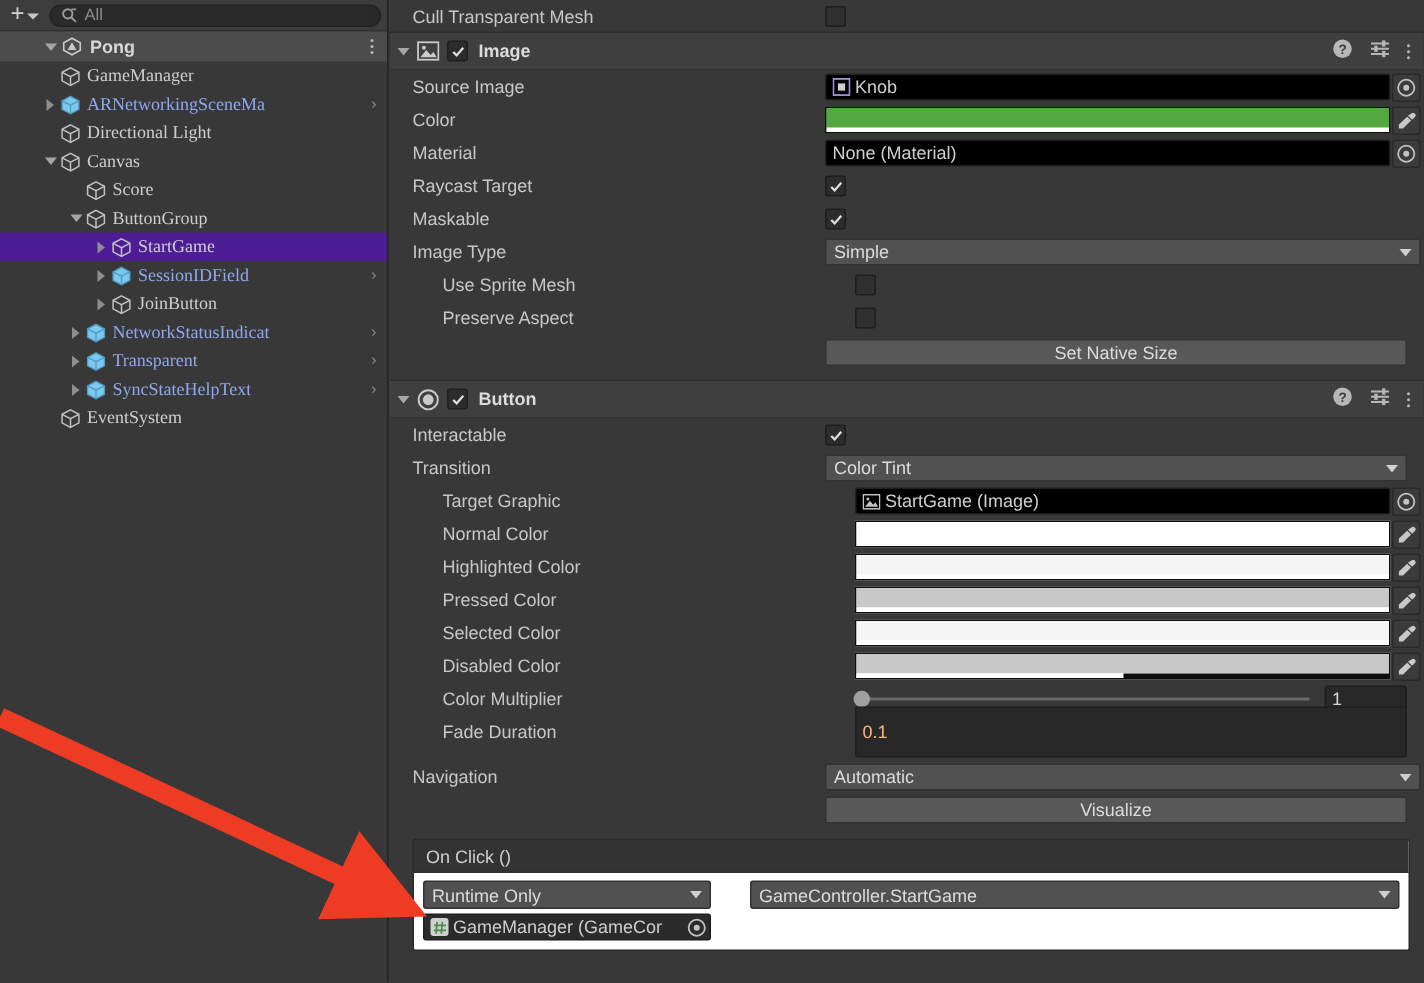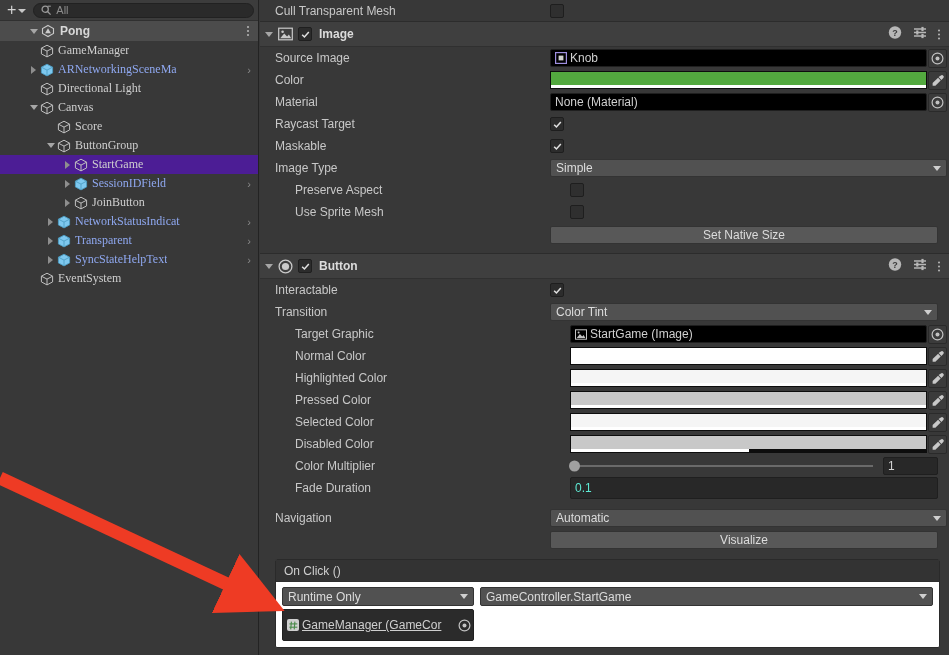--- a/index.html
+++ b/index.html
@@ -125,22 +125,22 @@
     flex:1;height:18px;background:#515151;border:1px solid #333;border-radius:2px;
     display:flex;align-items:center;justify-content:space-between;padding:0 5px;
     box-sizing:border-box;font-size:12px;color:#dcdcdc;
   }
   .dd-arrow{
     width:0;height:0;border-left:4px solid transparent;border-right:4px solid transparent;
     border-top:5px solid #cfcfcf;
   }
 
   .textfield{
-    flex:1;height:22px;background:#282828;border:1px solid #1f1f1f;border-radius:2px;
-    display:flex;align-items:center;padding:0 4px;box-sizing:border-box;font-size:12px;color:#5eead4;
+    flex:1;height:34px;background:#282828;border:1px solid #1f1f1f;border-radius:2px;
+    display:flex;align-items:center;padding:0 4px;box-sizing:border-box;font-size:12px;color:#fdba74;
   }
 
   .btn{
     flex:1;height:18px;background:#585858;border:1px solid #333;border-radius:2px;
     display:flex;align-items:center;justify-content:center;font-size:12px;color:#dcdcdc;
     box-sizing:border-box;
   }
 
   .colorfield{
     flex:1;height:18px;border:1px solid #0d0d0d;box-sizing:border-box;display:flex;flex-direction:column;
@@ -178,26 +178,26 @@
   .event-body{padding:5px 6px 6px 6px;}
   .event-line1{display:flex;align-items:center;gap:6px;}
   .ev-dd{
     width:192px;flex:0 0 192px;height:19px;background:#515151;border:1px solid #333;border-radius:2px;
     display:flex;align-items:center;justify-content:space-between;padding:0 5px;box-sizing:border-box;
     font-size:12px;color:#dcdcdc;
   }
   .ev-fn{
     flex:1;height:19px;background:#515151;border:1px solid #333;border-radius:2px;
     display:flex;align-items:center;justify-content:space-between;padding:0 5px;box-sizing:border-box;
-    font-size:12px;color:#dcdcdc;
+    font-size:12px;color:#dcdcdc;margin-left:20px;
   }
   .event-line2{display:flex;align-items:center;margin-top:3px;}
   .ev-obj{
-    width:192px;flex:0 0 192px;height:32px;background:#2b2b2b;border:1px solid #1f1f1f;border-radius:2px;
-    display:flex;align-items:center;padding:0 2px 0 4px;box-sizing:border-box;font-size:12px;color:#cfcfcf;text-decoration:underline;
+    width:192px;flex:0 0 192px;height:18px;background:#2b2b2b;border:1px solid #1f1f1f;border-radius:2px;
+    display:flex;align-items:center;padding:0 2px 0 4px;box-sizing:border-box;font-size:12px;color:#cfcfcf;
   }
   .ev-obj .nm{flex:1;white-space:nowrap;overflow:hidden;}
   .script-badge{
     width:12px;height:12px;background:#cfcfcf;border-radius:2px;margin-right:3px;
     display:flex;align-items:center;justify-content:center;flex:0 0 12px;
   }
 
   
   .annot{position:absolute;left:0;top:0;width:949px;height:655px;pointer-events:none;}
 </style>
@@ -561,28 +561,28 @@
       <span class="lbl">Image Type</span>
       <span class="fieldwrap">
         <span class="dropdown">
           <span>Simple</span>
           <span class="dd-arrow"></span>
         </span>
       </span>
     </div>
 
     <div class="row">
+      <span class="lbl ind">Use Sprite Mesh</span>
+      <span class="fieldwrap">
+        <span class="checkbox off"></span>
+      </span>
+    </div>
+
+    <div class="row">
       <span class="lbl ind">Preserve Aspect</span>
-      <span class="fieldwrap">
-        <span class="checkbox off"></span>
-      </span>
-    </div>
-
-    <div class="row">
-      <span class="lbl ind">Use Sprite Mesh</span>
       <span class="fieldwrap">
         <span class="checkbox off"></span>
       </span>
     </div>
 
     <div class="row" style="height:24px;">
       <span class="lbl"></span>
       <span class="fieldwrap" style="padding-right:11px;">
         <span class="btn">Set Native Size</span>
       </span>

